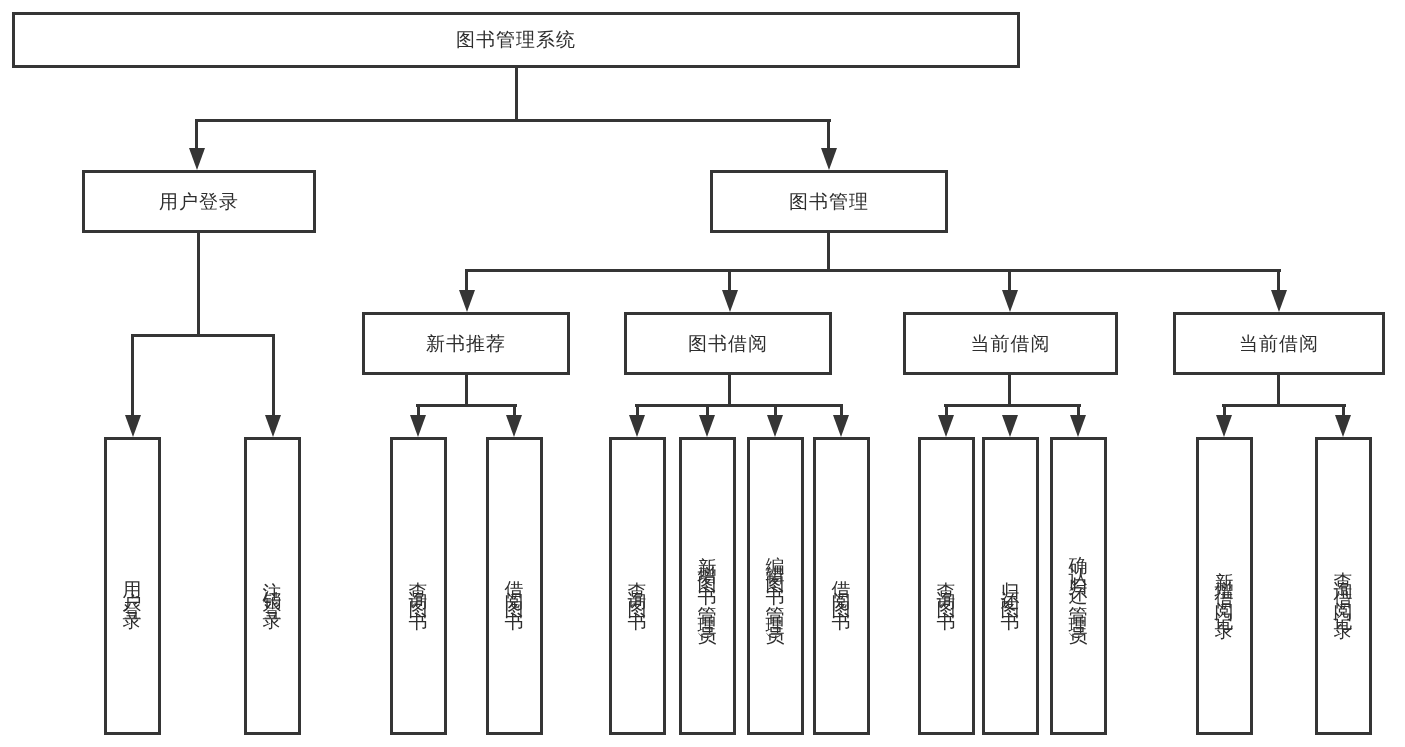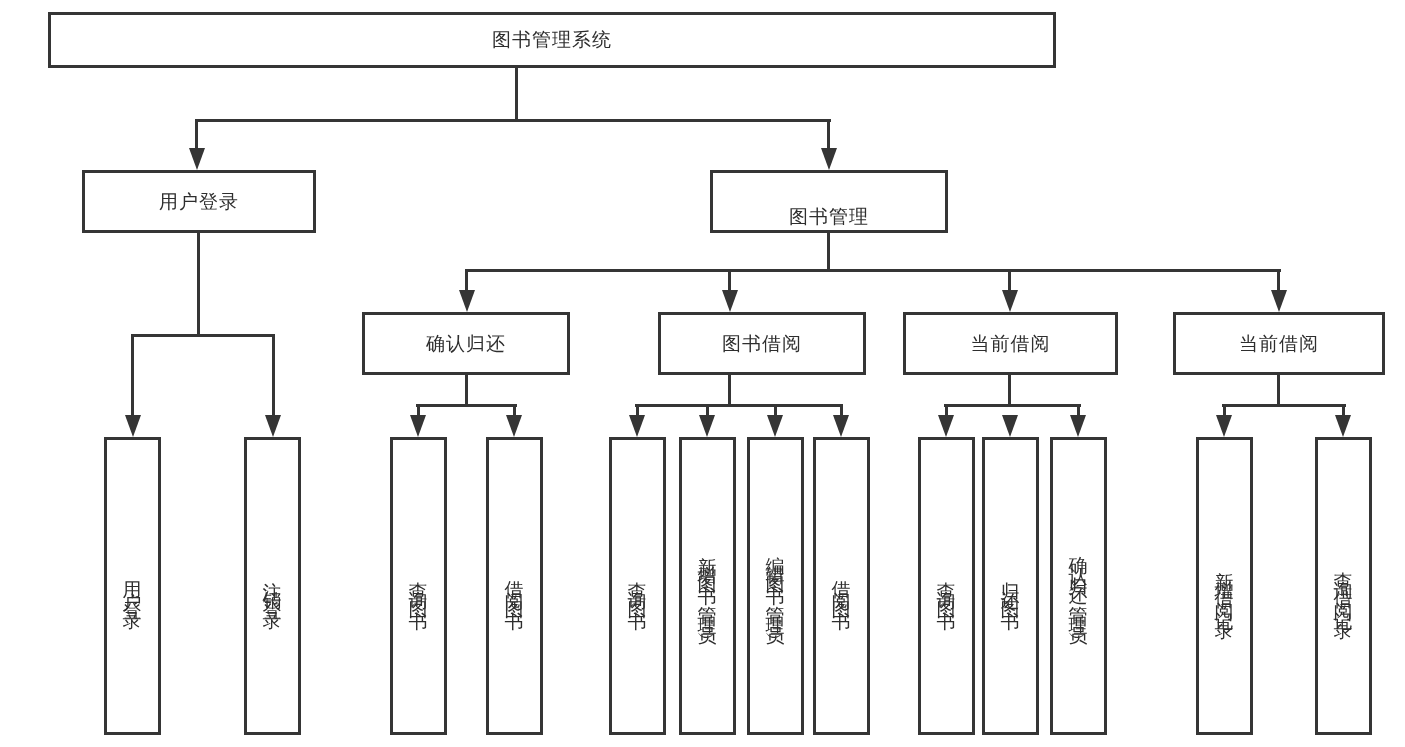--- a/index.html
+++ b/index.html
@@ -112,37 +112,37 @@
   <div class="arr" style="left:1002px;top:415px;"></div>
   <div class="arr" style="left:1070px;top:415px;"></div>
 
   <div class="vl" style="left:1277px;top:373px;height:34px;"></div>
   <div class="hl" style="left:1222px;top:404px;width:124px;"></div>
   <div class="vl" style="left:1223px;top:404px;height:13px;"></div>
   <div class="vl" style="left:1342px;top:404px;height:13px;"></div>
   <div class="arr" style="left:1216px;top:415px;"></div>
   <div class="arr" style="left:1335px;top:415px;"></div>
 
-  <div class="node" style="left:12px;top:12px;width:1008px;height:56px;margin-left:36px;">
+  <div class="node" style="left:12px;top:12px;width:1008px;height:56px;">
     <span>图书管理系统</span>
   </div>
 
   <div class="node" style="left:82px;top:170px;width:234px;height:63px;">
     <span>用户登录</span>
   </div>
 
-  <div class="node" style="left:710px;top:170px;width:238px;height:63px;align-items:flex-end;">
+  <div class="node" style="left:710px;top:170px;width:238px;height:63px;">
     <span>图书管理</span>
   </div>
 
   <div class="node" style="left:362px;top:312px;width:208px;height:63px;">
-    <span>确认归还</span>
+    <span>新书推荐</span>
   </div>
 
-  <div class="node" style="left:624px;top:312px;width:208px;height:63px;margin-left:34px;">
+  <div class="node" style="left:624px;top:312px;width:208px;height:63px;">
     <span>图书借阅</span>
   </div>
 
   <div class="node" style="left:903px;top:312px;width:215px;height:63px;">
     <span>当前借阅</span>
   </div>
 
   <div class="node" style="left:1173px;top:312px;width:212px;height:63px;">
     <span>当前借阅</span>
   </div>

